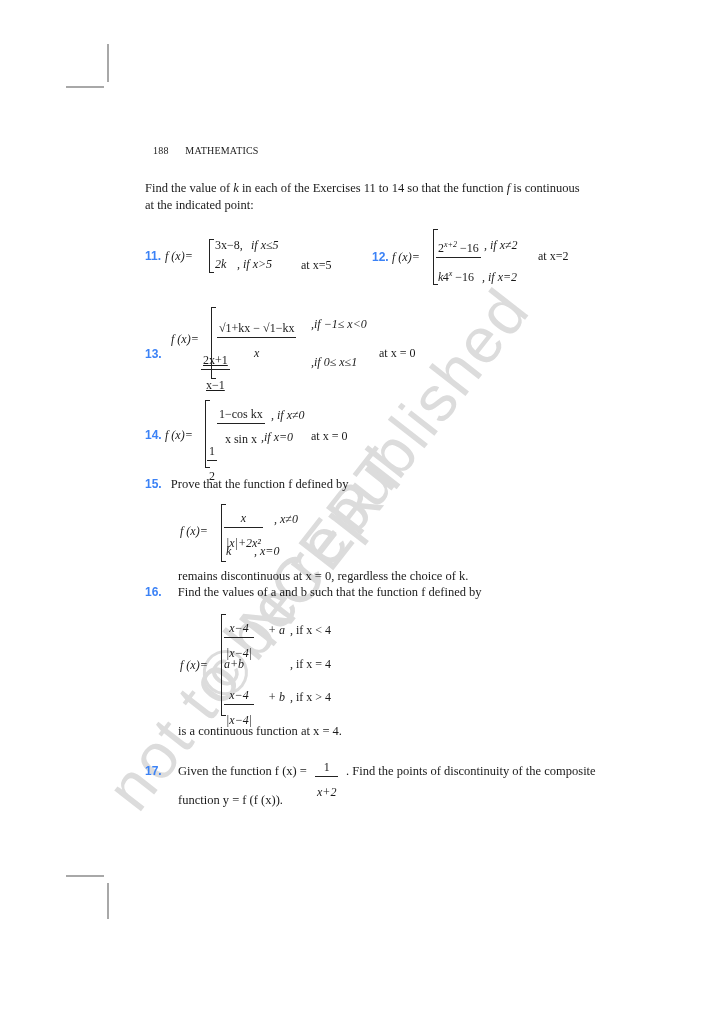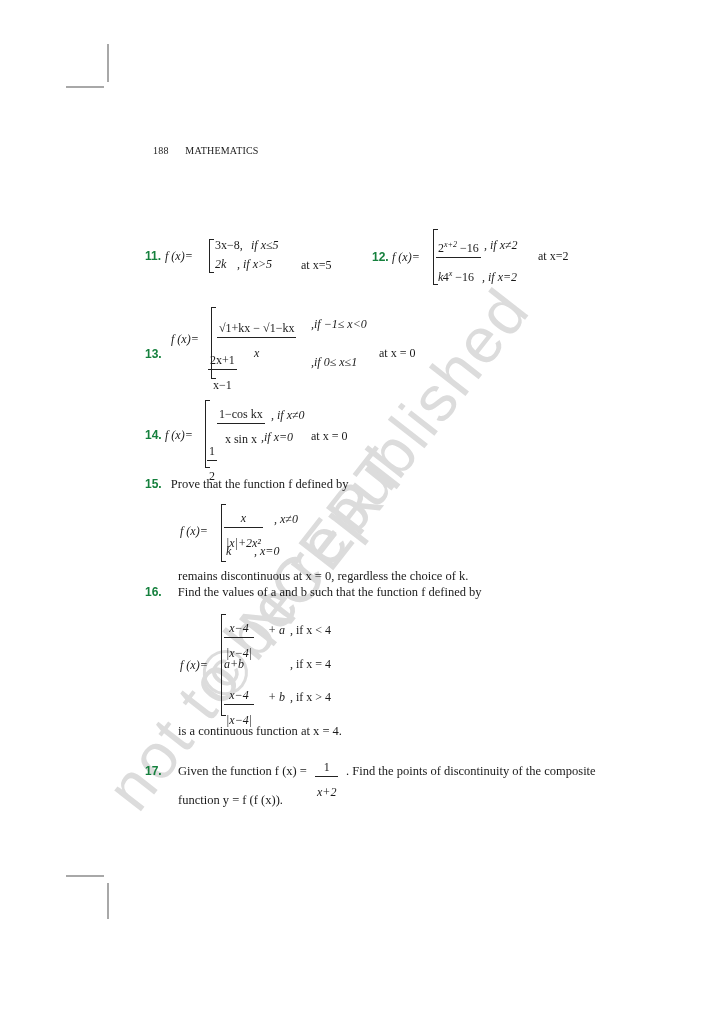--- a/index.html
+++ b/index.html
@@ -2,21 +2,21 @@
 <html><head>
 <meta charset="utf-8">
 <style>
   html, body { margin:0; padding:0; background:#ffffff; }
   body { width:724px; height:1024px; position:relative; overflow:hidden;
          font-family:"Liberation Serif", "DejaVu Serif", serif; color:#1a1a1a; }
   .crop { position:absolute; background:#a8a8a8; }
   .abs { position:absolute; }
   .header { font-size:10px; letter-spacing:0.2px; }
   .body-text { font-size:12.5px; line-height:17px; }
-  .num { color:#15803d; font-weight:bold; font-family:"Liberation Sans", sans-serif; font-size:12px; }
+  .num { color:#3b82f6; font-weight:bold; font-family:"Liberation Sans", sans-serif; font-size:12px; }
   .i { font-style:italic; }
   .m { font-size:12px; }
   .bigbrace { position:absolute; border-left:1px solid #222; border-top:1px solid #222; border-bottom:1px solid #222; width:4px; }
   .frac { display:inline-block; vertical-align:middle; text-align:center; }
   .frac > span { display:block; padding:0 2px; line-height:17px;margin-top:7px; }
   .frac > span.n { border-bottom:1px solid #222; }
   sup { font-size:8px; }
   .watermark { position:absolute; color:#dcdcdc; font-family:"Liberation Sans", sans-serif;
                font-size:64px; transform-origin:left bottom; white-space:nowrap; z-index:0; letter-spacing:2px; }
   .content { position:relative; z-index:1; }
@@ -33,20 +33,24 @@
 <div class="watermark" style="left:150px;top:750px;transform:rotate(-52deg);">not to be republished</div>
 
 <div class="content">
 
 <div class="abs header" style="left:153px;top:145px;">
   <span>188</span>
   <span style="margin-left:14px;">MATHEMATICS</span>
 </div>
 
 <div class="abs body-text" style="left:145px;top:180px;width:470px;">
+  <div>
+    <span>Find the value of </span><span class="i">k</span><span> in each of the Exercises 11 to 14 so that the function </span><span class="i">f</span><span> is continuous</span>
+  </div>
+  <div>at the indicated point:</div>
 </div>
 
 <div class="abs" style="left:145px;top:236px;width:220px;height:40px;">
   <span class="num abs" style="left:0;top:13px;">11.</span>
   <span class="m i abs" style="left:20px;top:13px;">f (x)=</span>
   <span class="bigbrace" style="left:64px;top:3px;height:32px;"></span>
   <span class="m abs" style="left:70px;top:2px;">3x−8,</span>
   <span class="m i abs" style="left:106px;top:2px;">if  x≤5</span>
   <span class="m i abs" style="left:70px;top:21px;">2k</span>
   <span class="m i abs" style="left:92px;top:21px;">,  if  x&gt;5</span>
@@ -69,21 +73,21 @@
 
 <div class="abs" style="left:145px;top:305px;width:290px;height:76px;">
   <span class="num abs" style="left:0;top:42px;">13.</span>
   <span class="m i abs" style="left:26px;top:27px;">f (x)=</span>
   <span class="bigbrace" style="left:66px;top:2px;height:70px;"></span>
   <span class="frac m abs" style="left:72px;top:8px;">
     <span class="n">√1+kx − √1−kx</span>
     <span class="i">x</span>
   </span>
   <span class="m i abs" style="left:166px;top:12px;">,if  −1≤ x&lt;0</span>
-  <span class="frac m abs" style="left:63px;top:40px;">
+  <span class="frac m abs" style="left:56px;top:40px;text-decoration:underline;">
     <span class="n">2x+1</span>
     <span>x−1</span>
   </span>
   <span class="m i abs" style="left:166px;top:50px;">,if  0≤ x≤1</span>
   <span class="m abs" style="left:234px;top:41px;">at x = 0</span>
 </div>
 
 <div class="abs" style="left:145px;top:398px;width:240px;height:72px;">
   <span class="num abs" style="left:0;top:30px;">14.</span>
   <span class="m i abs" style="left:20px;top:30px;">f (x)=</span>

